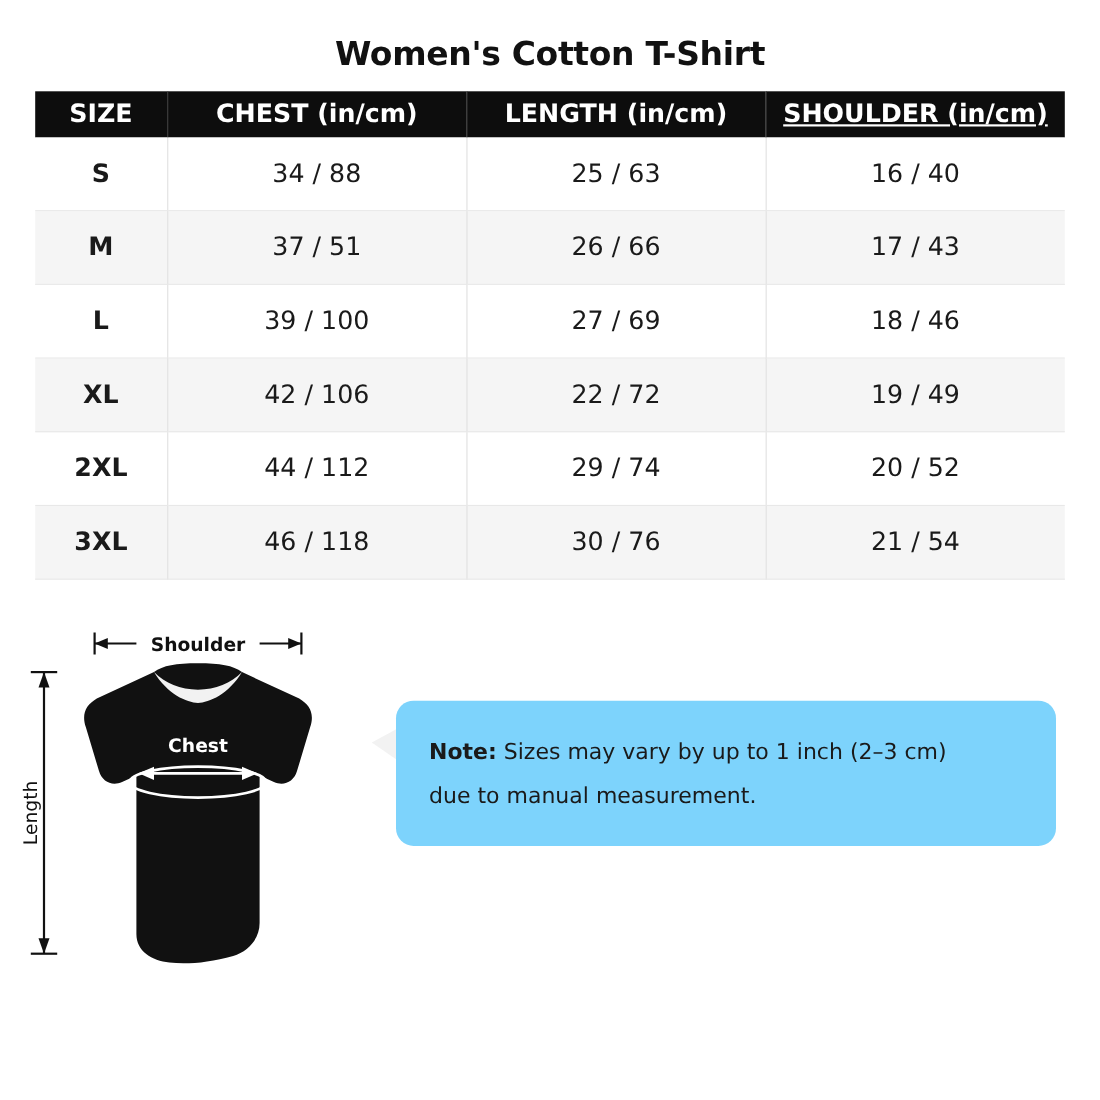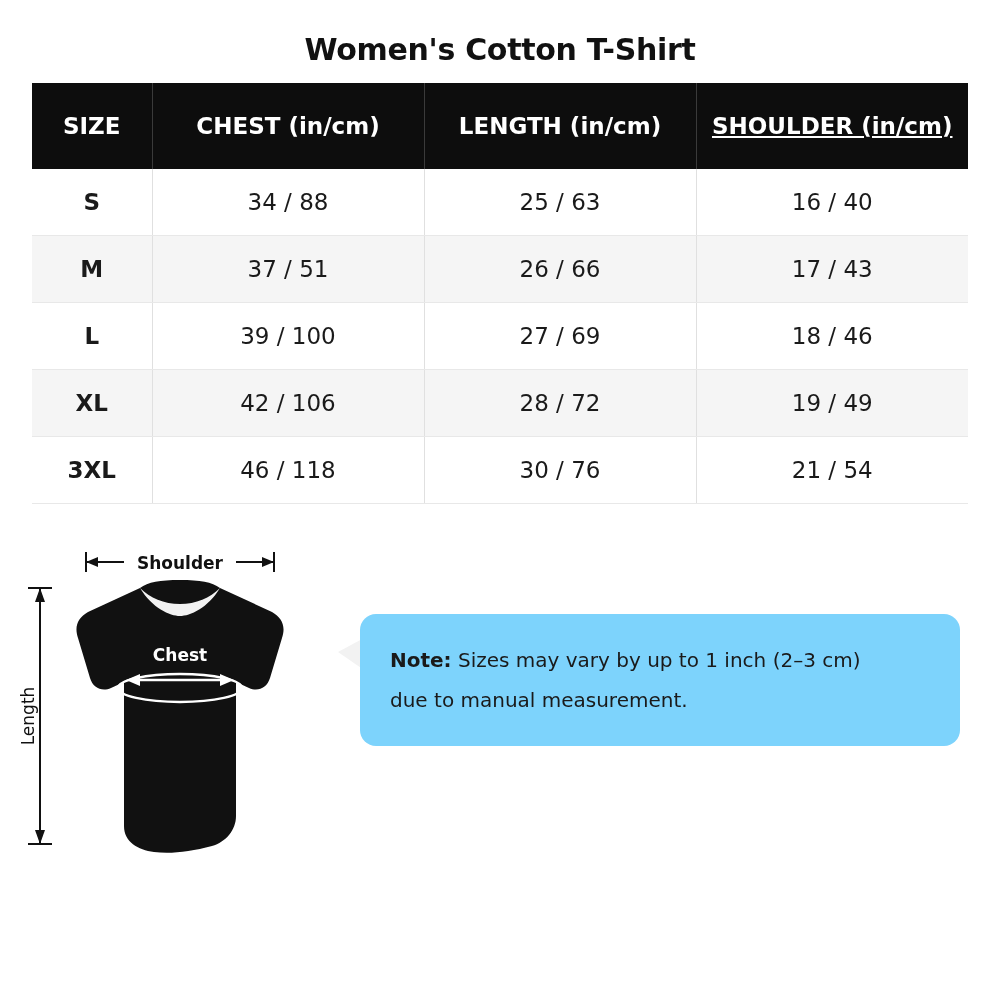--- a/index.html
+++ b/index.html
@@ -37,21 +37,21 @@
   table.size-table {
     width: 936px;
     border-collapse: collapse;
     table-layout: fixed;
   }
   table.size-table th {
     background: #0d0d0d;
     color: #ffffff;
     font-size: 23px;
     font-weight: bold;
-    padding: 30px 4px;
+    padding: 8px 4px;
     text-align: center;
     border-right: 1px solid #3a3a3a;
   }
   table.size-table th:last-child { border-right: none; text-decoration: underline; }
   table.size-table td {
     font-size: 23px;
     color: #1a1a1a;
     text-align: center;
     padding: 20px 4px;
     border-right: 1px solid #e0e0e0;
@@ -150,22 +150,28 @@
         </tr>
         <tr>
           <td class="size-cell">L</td>
           <td>39 / 100</td>
           <td>27 / 69</td>
           <td>18 / 46</td>
         </tr>
         <tr>
           <td class="size-cell">XL</td>
           <td>42 / 106</td>
-          <td>28 / 72</td>
+          <td>22 / 72</td>
           <td>19 / 49</td>
+        </tr>
+        <tr>
+          <td class="size-cell">2XL</td>
+          <td>44 / 112</td>
+          <td>29 / 74</td>
+          <td>20 / 52</td>
         </tr>
         <tr>
           <td class="size-cell">3XL</td>
           <td>46 / 118</td>
           <td>30 / 76</td>
           <td>21 / 54</td>
         </tr>
       </tbody>
     </table>
   </div>

